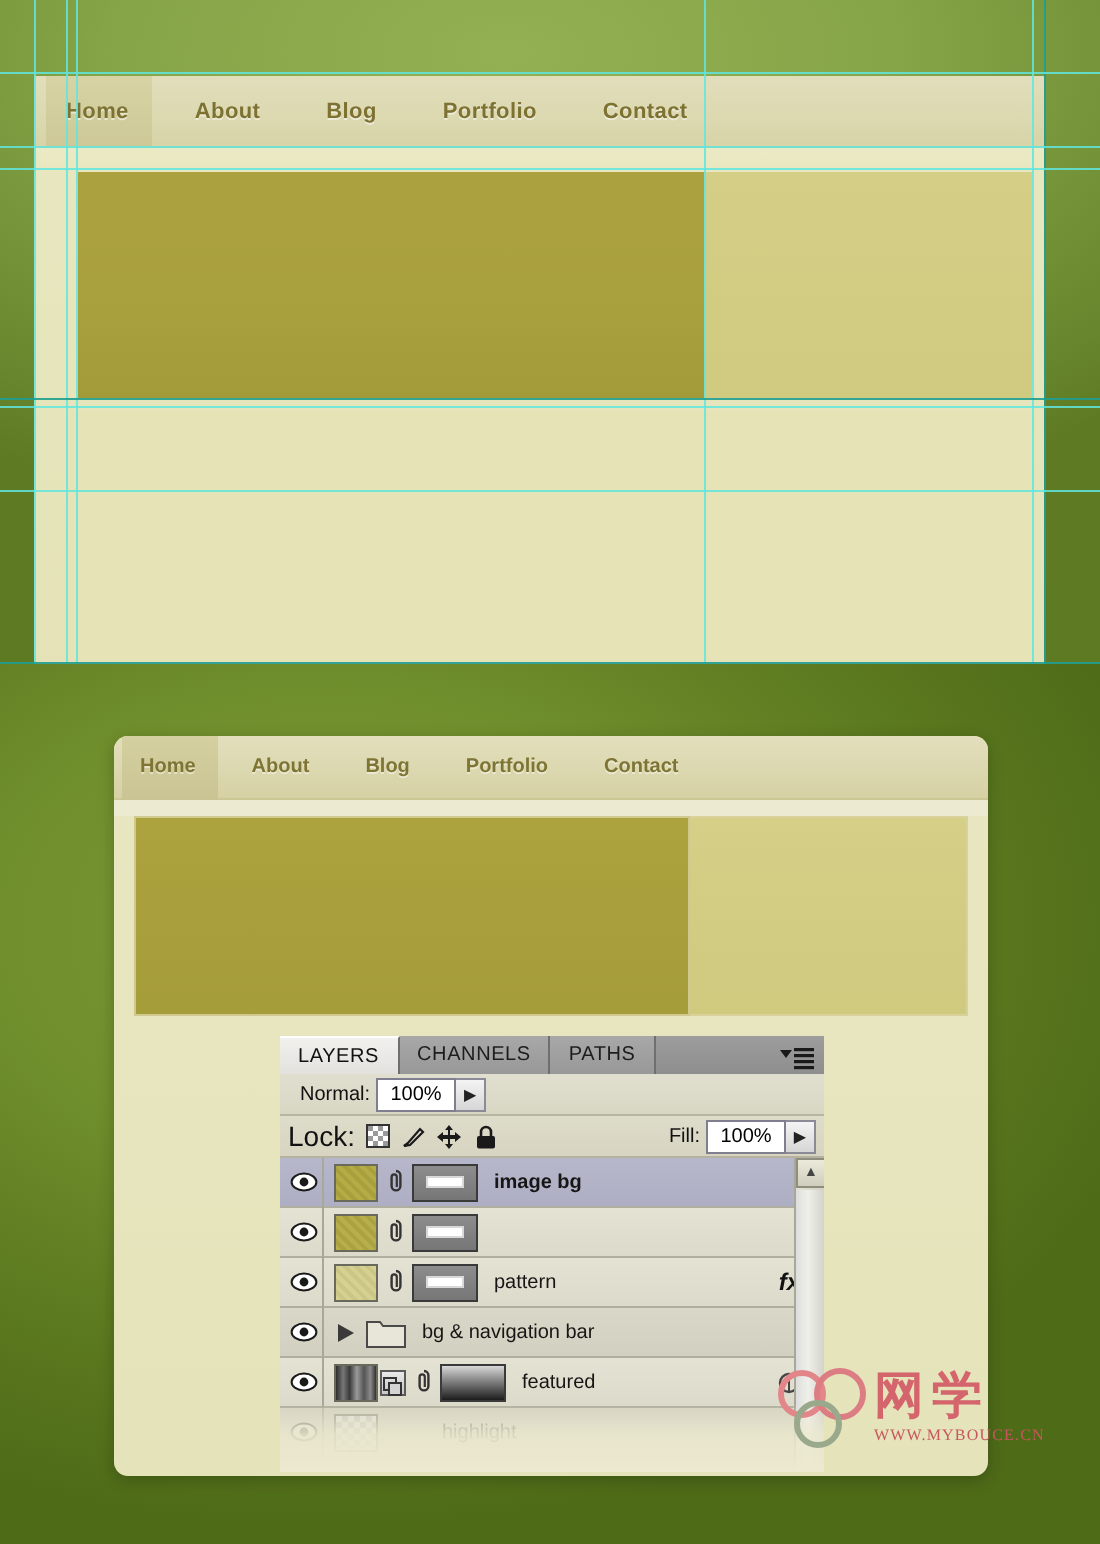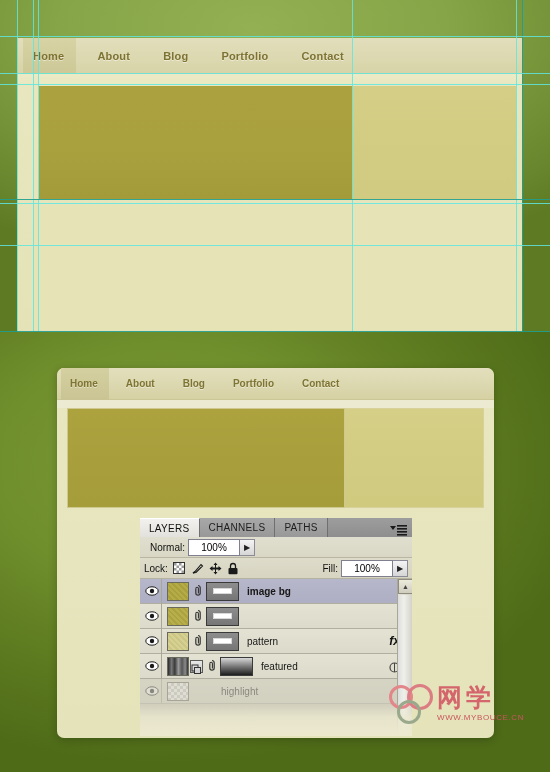--- a/index.html
+++ b/index.html
@@ -262,21 +262,21 @@
     position: absolute;
     right: 0; top: 0;
     width: 15px; height: 15px;
     background: linear-gradient(180deg,#f4f4f4 0%,#d6d6d6 100%);
     border-left: 1px solid #9a9aa6;
     display: flex; align-items: center; justify-content: center;
     font-size: 8px; color: #222;
   }
   .lbl { font-size: 10px; color: #111; margin-left: 6px; white-space: nowrap; }
   .num-field {
-    width: 52px; height: 17px;
+    width: 40px; height: 17px;
     background: #fff;
     border: 1px solid #7f7f8f;
     font-size: 10px; color: #000;
     display: flex; align-items: center; justify-content: center;
     margin-left: 3px;
   }
   .num-arrow {
     width: 15px; height: 17px;
     background: linear-gradient(180deg,#f4f4f4 0%,#d6d6d6 100%);
     border: 1px solid #8b8b97;
@@ -289,21 +289,21 @@
   .ps-row-lock {
     position: absolute;
     left: 0; top: 40px;
     width: 272px; height: 21px;
     background: linear-gradient(180deg,#dedcca 0%,#d7d5c1 100%);
     border-bottom: 1px solid #b5b3a0;
     display: flex;
     align-items: center;
     padding: 0 4px;
   }
-  .lock-label { font-size: 10px; color: #111; margin-right: 5px; text-align: right; }
+  .lock-label { font-size: 14px; color: #111; margin-right: 5px; text-align: right; }
   .lock-ico {
     width: 13px; height: 13px;
     margin-right: 5px;
     display: flex; align-items: center; justify-content: center;
   }
 
   
   .ps-list {
     position: absolute;
     left: 0; top: 61px;
@@ -472,21 +472,21 @@
     font-family: "DejaVu Sans", sans-serif;
     letter-spacing: 4px;
     line-height: 28px;
   }
   .wm-url {
     position: absolute;
     left: 52px; top: 31px;
     font-size: 8px;
     color: #c8565d;
     letter-spacing: .6px;
-    font-family: Liberation Sans, sans-serif;
+    font-family: Liberation Serif, serif;
   }
 </style>
 </head>
 <body>
 
 <div id="root">
 
   <div class="canvas-top">
 
     <div class="top-page"></div>
@@ -663,20 +663,39 @@
             </svg>
           </div>
           <div class="mask-thumb">
             <span class="white-rect"></span>
           </div>
           <div class="layer-name">pattern</div>
           <div class="fx-ico">fx</div>
           <div class="row-caret">▼</div>
         </div>
 
+        <div class="layer-row group">
+          <div class="eye-cell">
+            <svg class="eye-ico" viewBox="0 0 14 10">
+              <ellipse cx="7" cy="5" rx="6.2" ry="4.2" fill="#fff" stroke="#1a1a1a" stroke-width="1"></ellipse>
+              <circle cx="7" cy="5" r="2.2" fill="#1a1a1a"></circle>
+            </svg>
+          </div>
+          <div class="group-tri">
+            <svg width="8" height="9" viewBox="0 0 8 9">
+                <polygon points="0,0 8,4.5 0,9" fill="#3a3a3a"></polygon>
+              </svg>
+          </div>
+          <div class="folder-ico">
+            <svg width="20" height="16" viewBox="0 0 20 16">
+              <path d="M0.5 3 H7 L8.5 5 H19.5 V15.5 H0.5 Z" fill="#e8e6d8" stroke="#4a4a4a" stroke-width="1"></path>
+            </svg>
+          </div>
+          <div class="layer-name">bg &amp; navigation bar</div>
+        </div>
 
         <div class="layer-row">
           <div class="eye-cell">
             <svg class="eye-ico" viewBox="0 0 14 10">
               <ellipse cx="7" cy="5" rx="6.2" ry="4.2" fill="#fff" stroke="#1a1a1a" stroke-width="1"></ellipse>
               <circle cx="7" cy="5" r="2.2" fill="#1a1a1a"></circle>
             </svg>
           </div>
           <div class="thumb thumb-texture"></div>
           <div class="mask-badge">

